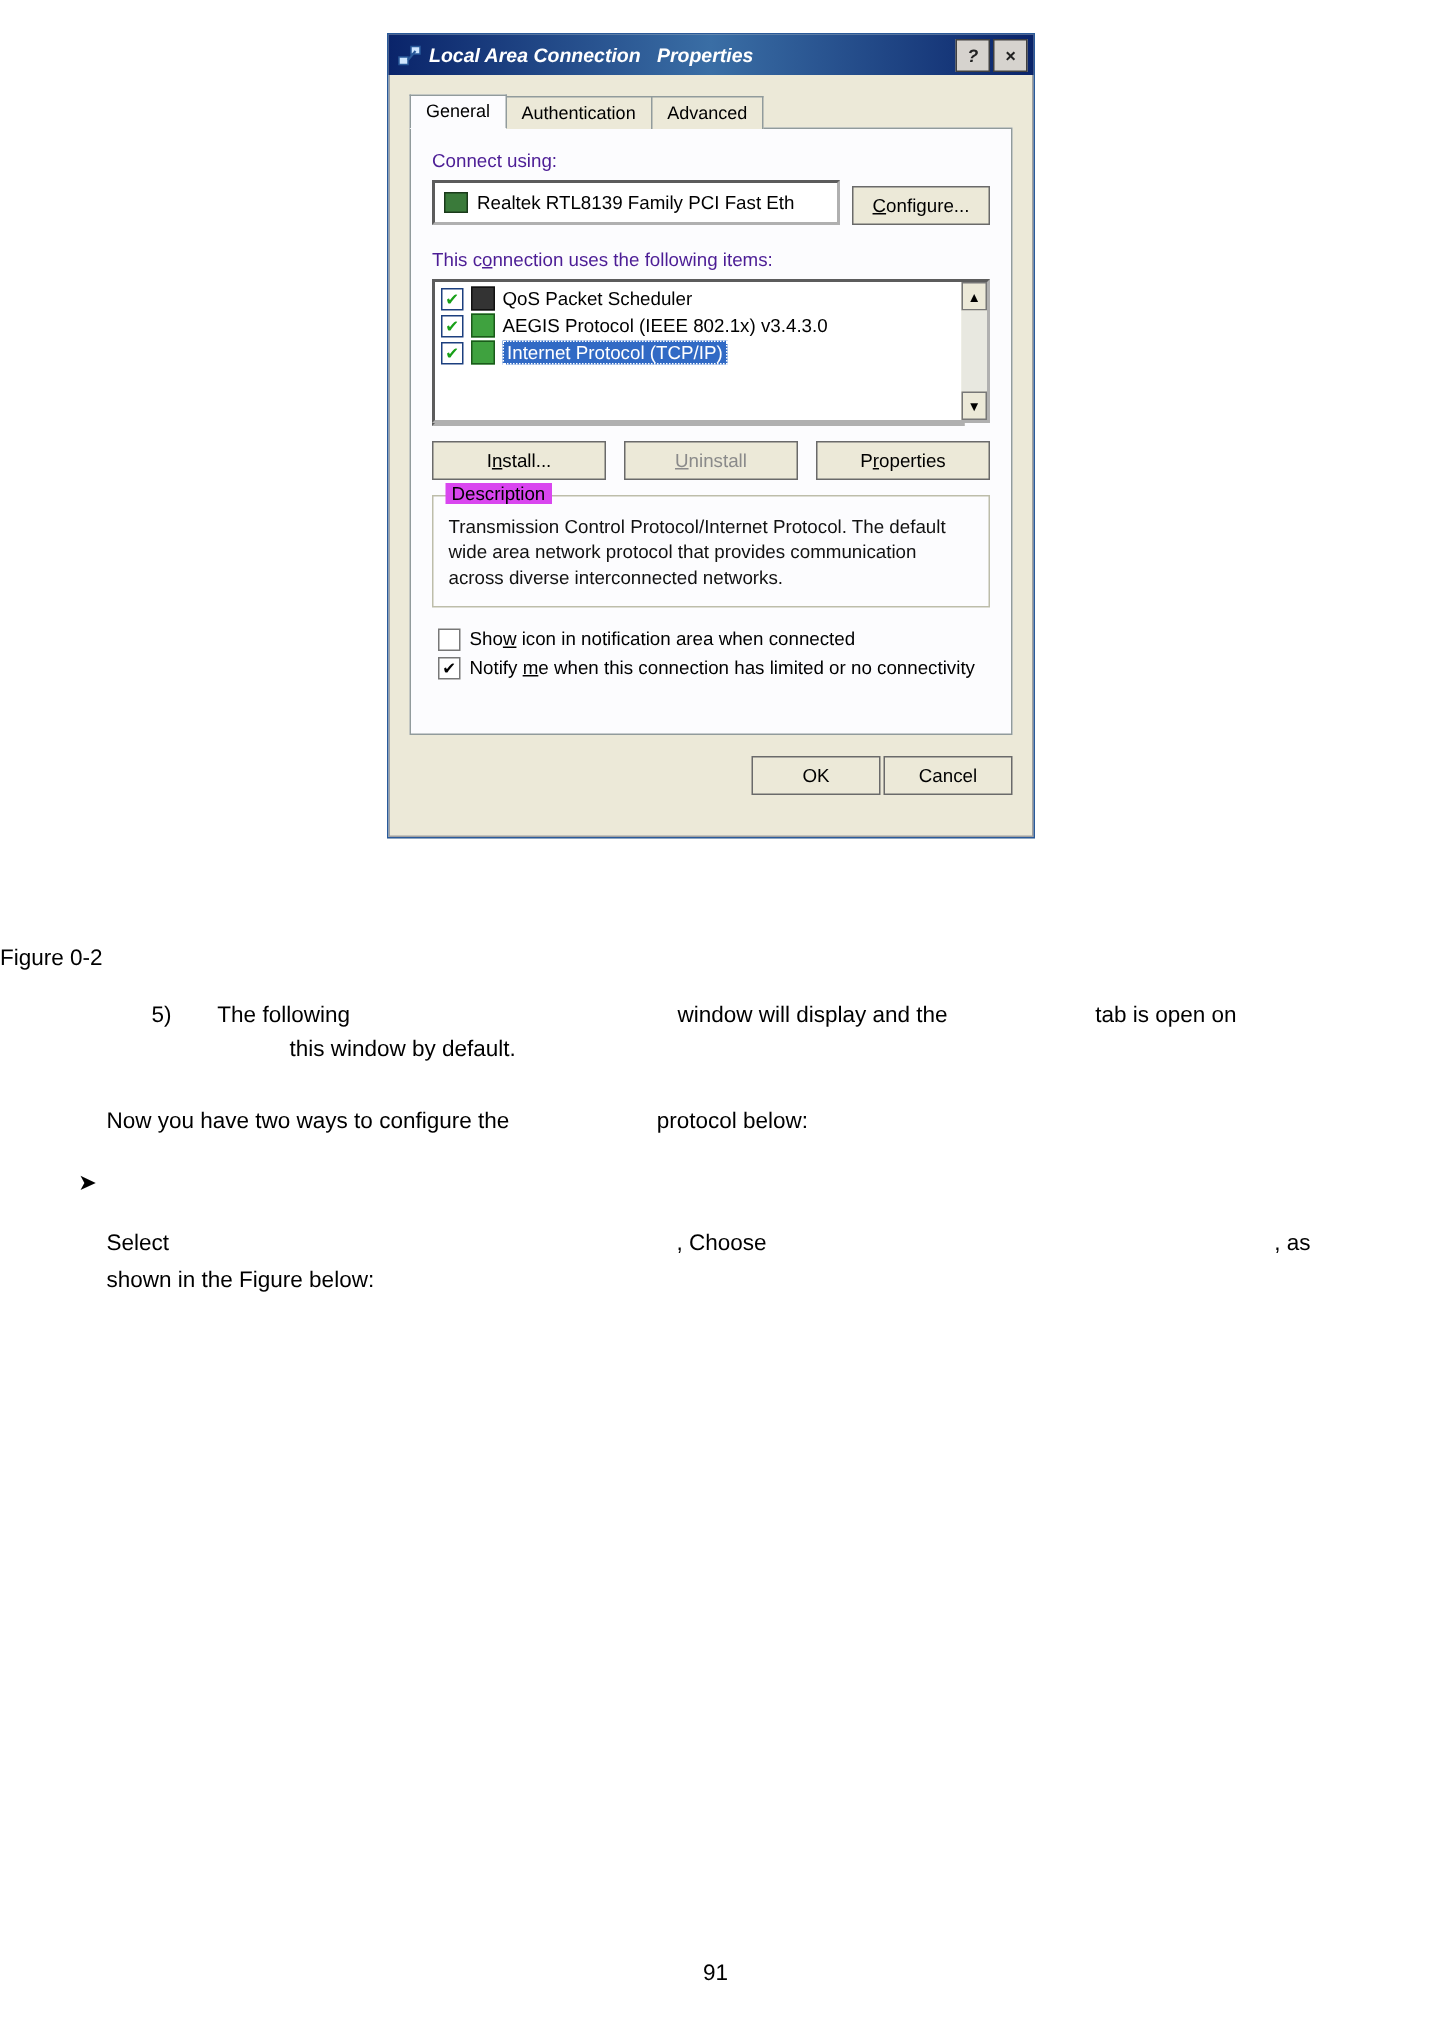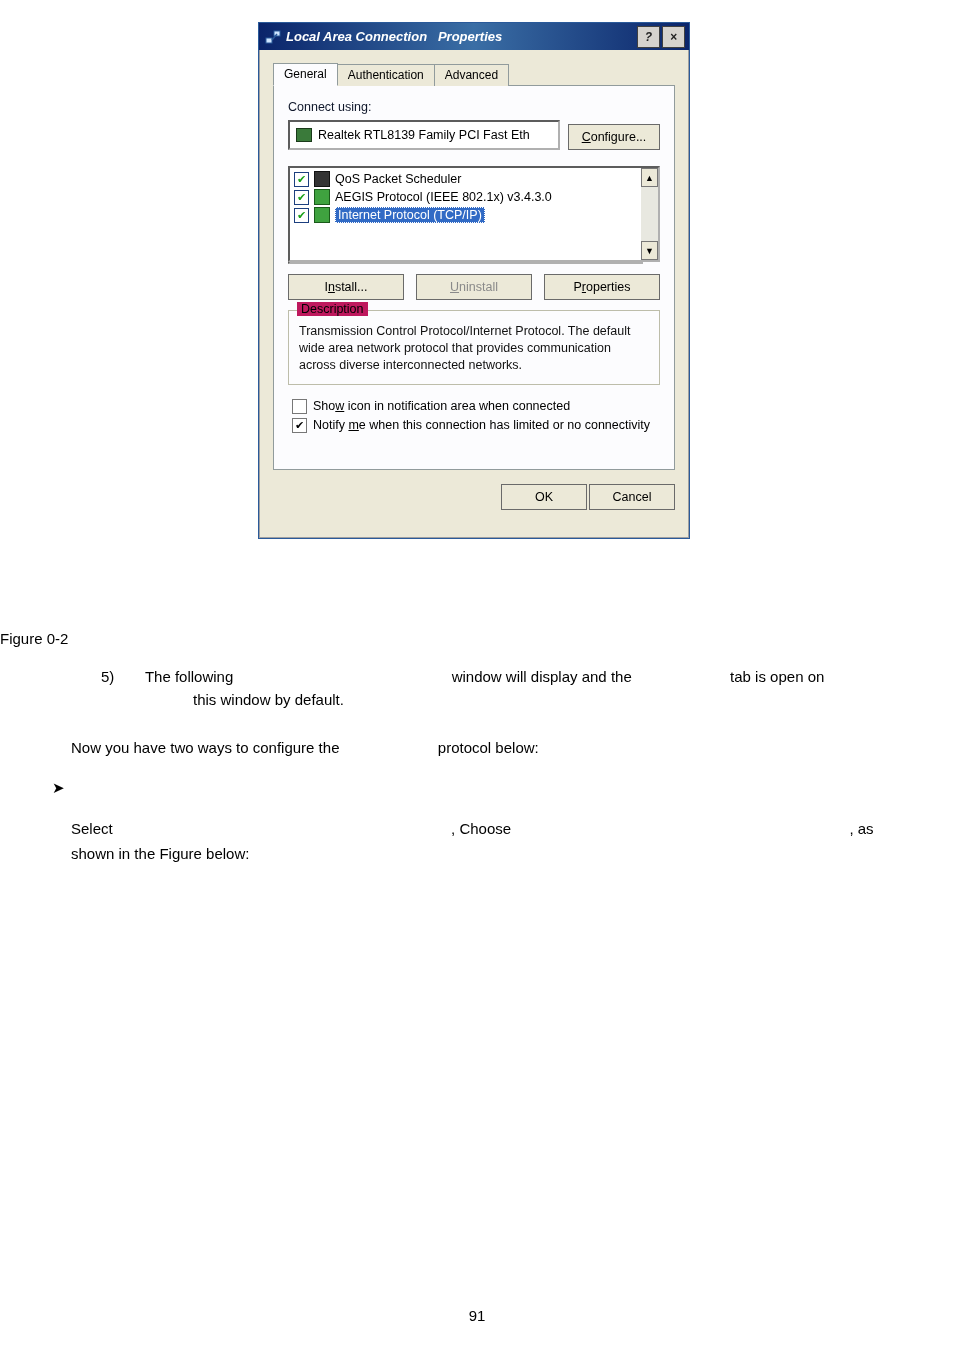--- a/index.html
+++ b/index.html
@@ -60,21 +60,21 @@
     background:#fcfcfe;
     border-bottom:1px solid #fcfcfe;
     z-index:3;
   }
   .tab-panel {
     border:1px solid #919b9c;
     background:#fcfcfe;
     padding: 14px 14px 14px 14px;
     margin-top:-1px;
   }
-  .label { font-size:12.5px; color:#0f172a; }
+  .label { font-size:12.5px; color:#4c1d95; }
   .adapter-row {
     display:flex; align-items:flex-end; gap:8px; margin:6px 0 16px 0;
   }
   .adapter-box {
     flex:1; height:26px; border:2px inset #b0b0b0; background:#fff;
     display:flex; align-items:center; padding:0 6px; gap:6px; font-size:12.5px;
   }
   .nic-icon { width:14px; height:12px; background:#3a7a3a; border:1px solid #1a3a1a;}
   .btn {
     min-width:92px; height:26px; border:1px solid #6a6a6a; background:#ece9d8;
@@ -97,21 +97,21 @@
   .proto-icon.sched { background:#333; border:1px solid #111;}
   .proto-icon.net { background:#3fa23f; border:1px solid #1a5a1a;}
   .proto-icon.tcp { background:#3fa23f; border:1px solid #1a5a1a;}
   .selected-label { background:#316ac5; color:#fff; border:1px dotted #fff; padding:0 2px; }
   .btn-row { display:flex; gap:12px; justify-content:space-between; margin-bottom:10px; }
   .btn-row .btn { flex:1; min-width:0; }
   .groupbox {
     border:1px solid #bdbdaa; position:relative; padding:12px 10px 10px 10px; margin-bottom:14px;
   }
   .groupbox-title {
-    position:absolute; top:-9px; left:8px; background:#be185d; padding:0 4px; font-size:12.5px;
+    position:absolute; top:-9px; left:8px; background:#d946ef; padding:0 4px; font-size:12.5px;
   }
   .desc-text { font-size:12.5px; line-height:1.35; color:#111;}
   .check-line { display:flex; align-items:center; gap:6px; font-size:12.5px; margin:4px 4px; }
   .footer-row { display:flex; justify-content:flex-end; gap:2px; padding:0 14px 28px 0; }
   .fig-caption { text-align:left; font-family:Arial, sans-serif; font-size:15px; margin-top:14px;}
   
   .doc { font-family: Arial, sans-serif; font-size:15px; color:#000; }
   .doc-block { margin: 18px 52px 0 71px; line-height:1.55;}
   .li-num { display:inline-block; width:40px; vertical-align:top;}
   .sub-indent { margin-left:83px; }
@@ -156,20 +156,21 @@
       <div class="adapter-row">
         <div class="adapter-box">
           <span class="nic-icon"></span>
           <span>Realtek RTL8139 Family PCI Fast Eth</span>
         </div>
         <button class="btn">
             <span><span class="accel">C</span>onfigure...</span>
           </button>
       </div>
 
+      <div class="label">This c<span class="accel">o</span>nnection uses the following items:</div>
 
       <div class="listbox">
         <div class="list-items">
           <div class="li-row">
             <span class="chk">✔</span>
             <span class="proto-icon sched"></span>
             <span>QoS Packet Scheduler</span>
           </div>
           <div class="li-row">
             <span class="chk">✔</span>

